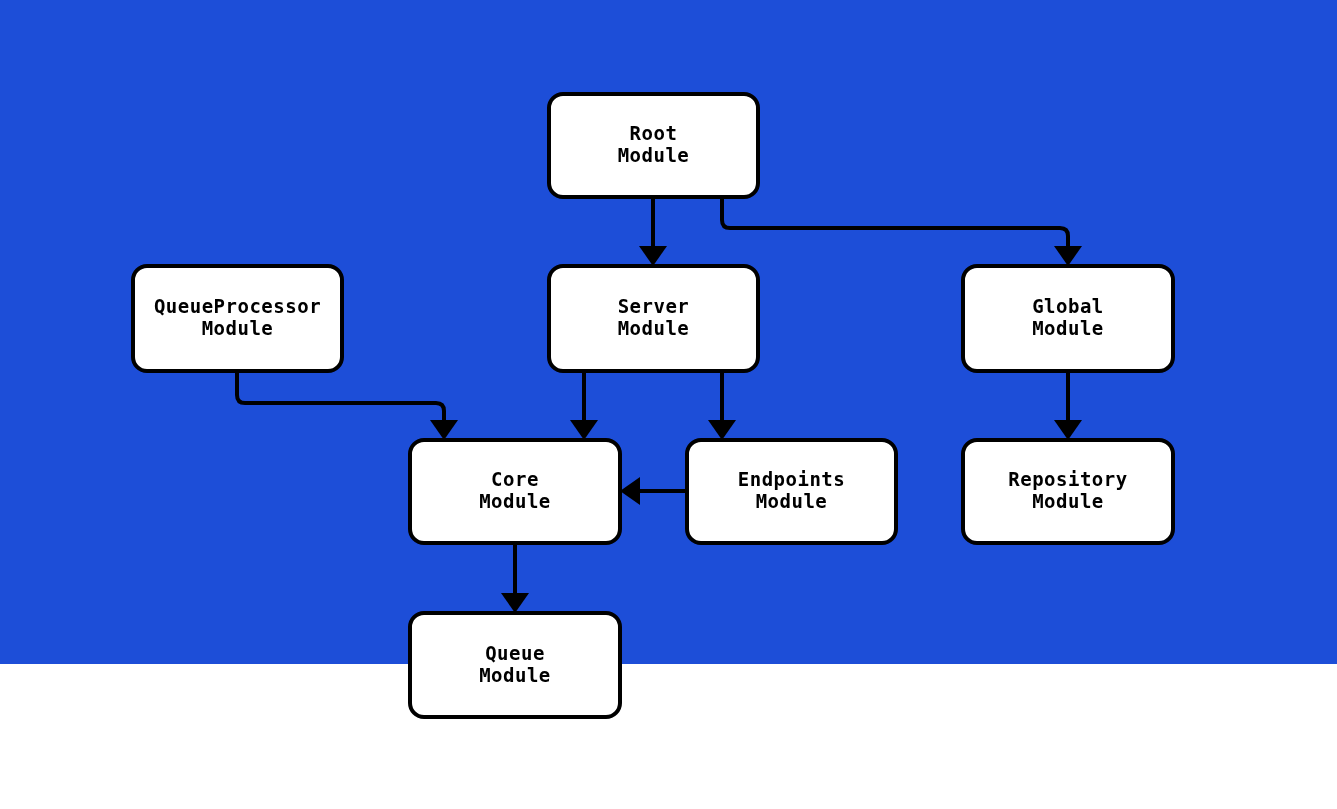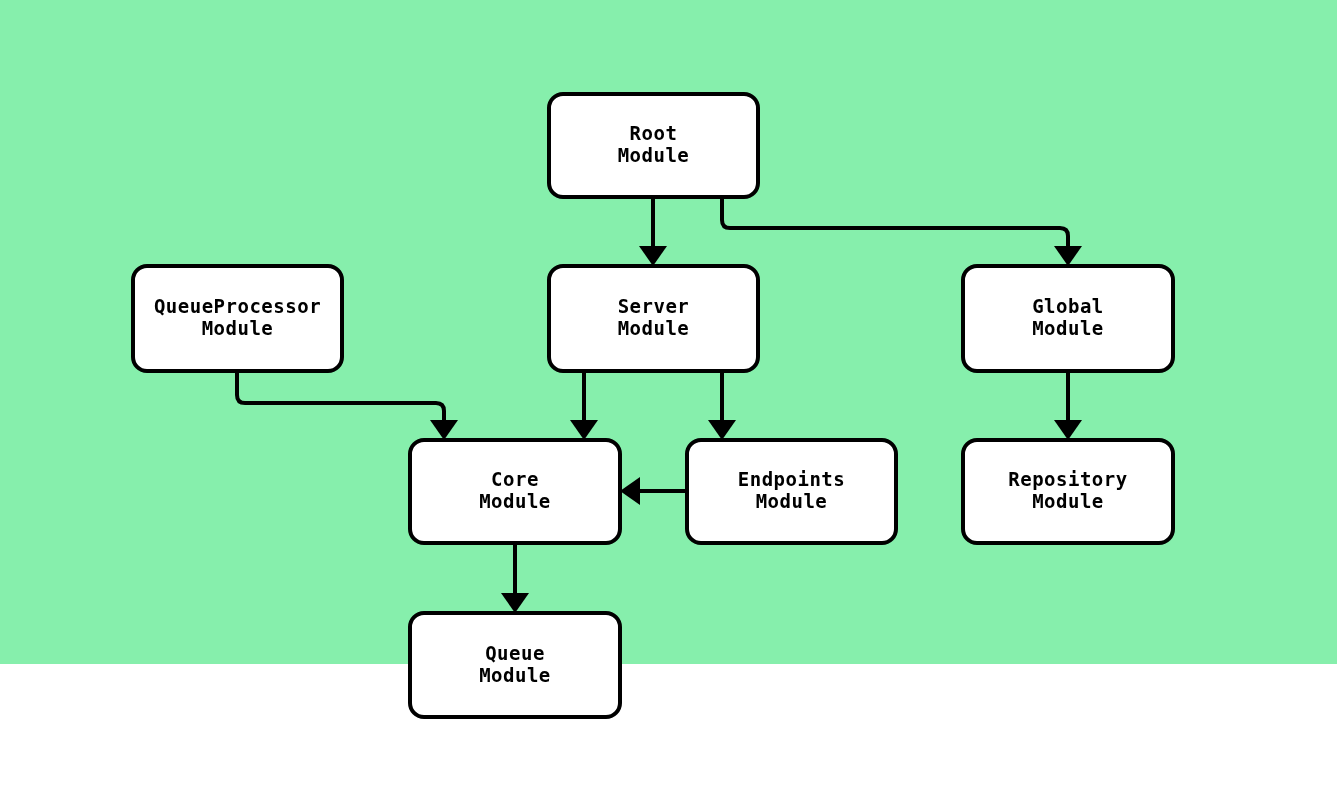--- a/index.html
+++ b/index.html
@@ -10,21 +10,21 @@
   body {
     width: 1337px;
     height: 809px;
     font-family: "DejaVu Sans Mono", "Liberation Mono", monospace;
     overflow: hidden;
   }
   #diagram-canvas {
     position: relative;
     width: 1337px;
     height: 664px;
-    background: #86efac;
+    background: #1d4ed8;
   }
   svg#diagram-svg {
     position: absolute;
     top: 0;
     left: 0;
     width: 1337px;
     height: 809px;
     display: block;
   }
   .node-rect {

